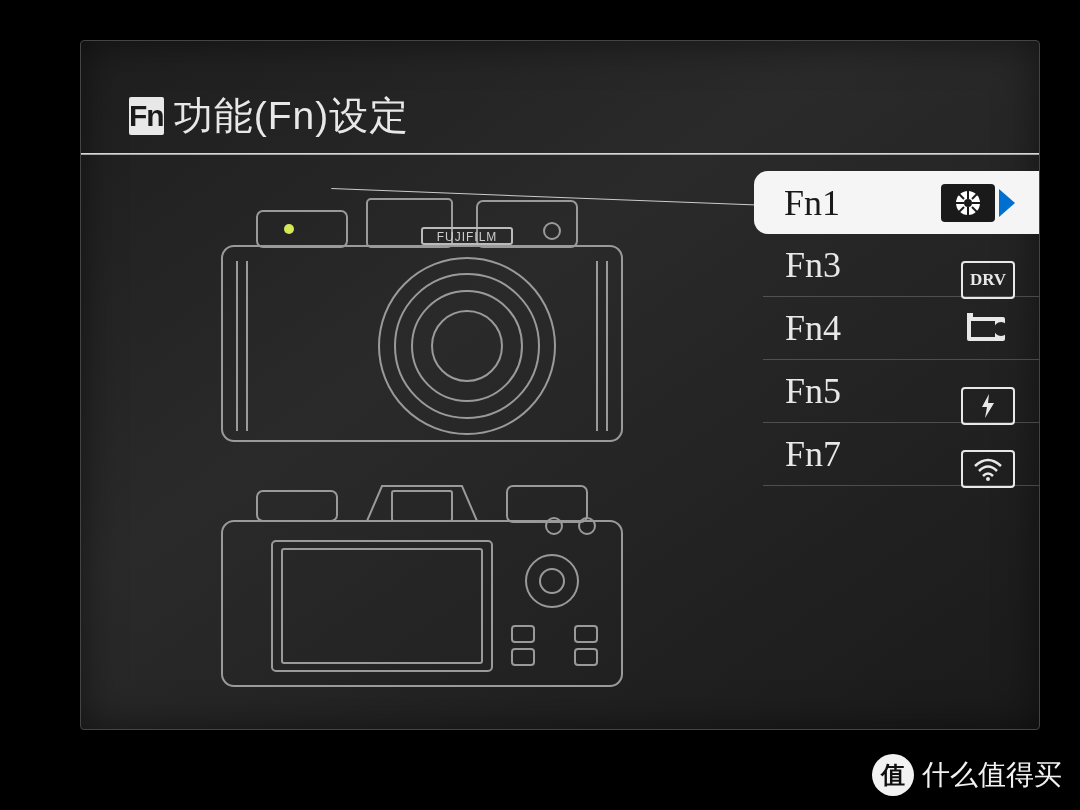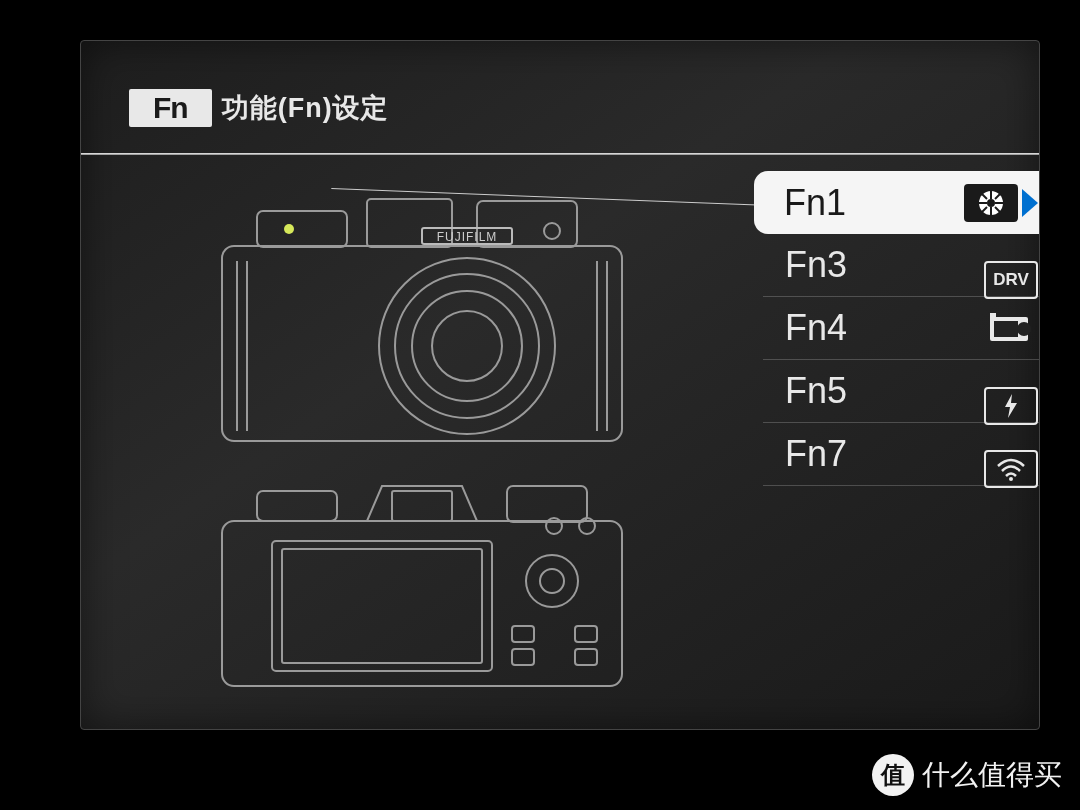--- a/index.html
+++ b/index.html
@@ -28,28 +28,28 @@
     left: 48px;
     display: flex;
     align-items: center;
     gap: 10px;
   }
   .fn-badge {
     background: #e8e8e8;
     color: #1a1a1a;
     font-weight: bold;
     font-size: 30px;
-    padding: 2px 24px;
+    padding: 2px 0;
     border-radius: 2px;
     letter-spacing: -1px;
   }
   .header-title {
     color: #e8e8e8;
-    font-size: 27px;
-    font-weight: 700;
+    font-size: 39px;
+    font-weight: 400;
     letter-spacing: 1px;
   }
   .divider {
     position: absolute;
     top: 112px;
     left: 0;
     width: 100%;
     height: 2px;
     background: linear-gradient(to bottom, #f0f0f0, #888);
   }
@@ -68,24 +68,25 @@
     right: 0;
     width: 285px;
   }
   .fn-item {
     height: 63px;
     width: 276px;
     margin-left: 9px;
     display: flex;
     align-items: center;
     justify-content: space-between;
-    padding: 0 1px 0 22px;
+    padding: 0 24px 0 22px;
     color: #e8e8e8;
     border-bottom: 1px solid rgba(255,255,255,0.2);
     position: relative;
+    font-family: Liberation Serif, serif;
   }
   .fn-item:first-child { border-top: 1px solid rgba(255,255,255,0.2); }
   .fn-item.selected {
     background: #f5f5f5;
     color: #1a1a1a;
     border-radius: 14px 0 0 14px;
     margin-left: 0;
     width: 285px;
     padding-left: 30px;
     border-bottom: none;

